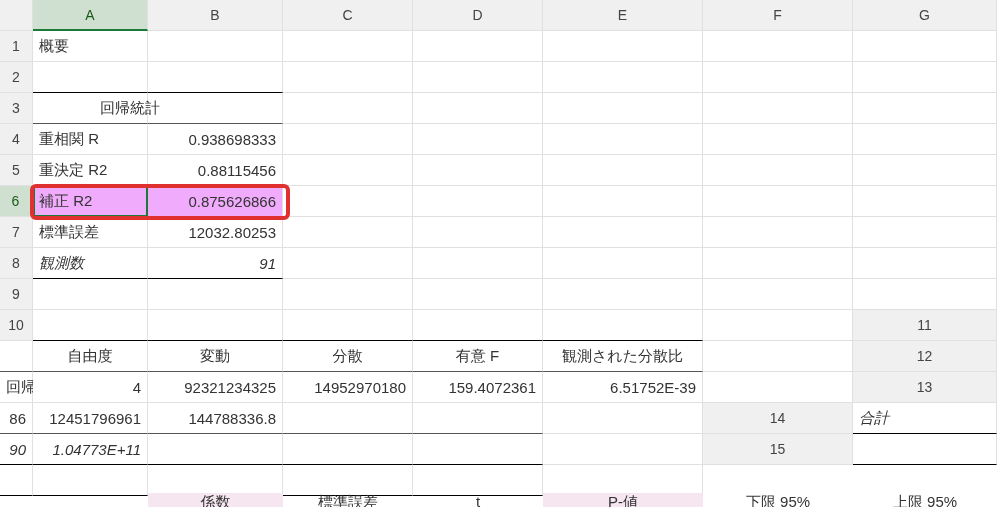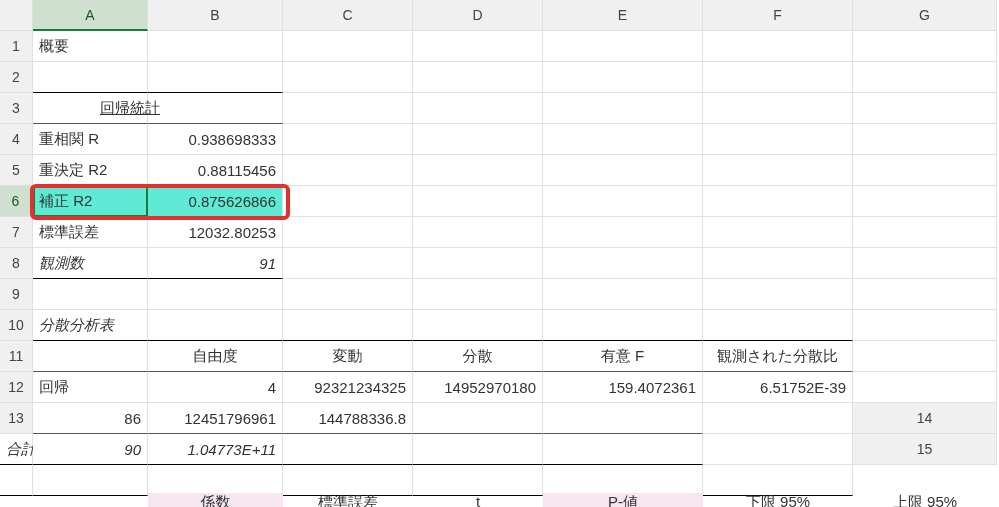--- a/index.html
+++ b/index.html
@@ -50,21 +50,21 @@
   border-bottom: 1px solid #d0d0d0;
 }
 .rowhdr.active {
   background: #d0e0d0;
   color: #1a5a1a;
   border-right: 2px solid #1a7a3a;
 }
 .cell { background: #fff; }
 .cell.right { justify-content: flex-end; }
 .cell.center { justify-content: center; }
-.cell.hi { background: #5eead4; }
+.cell.hi { background: #f0abfc; }
 .cell.active { outline: 2px solid #1a7a3a; outline-offset: -2px; z-index: 2; }
 .bb { border-bottom: 1px solid #000 !important; font-style: italic; }
 .bb-thin { border-bottom: 1px solid #555 !important; }
 
 .highlight-box {
   position: absolute;
   border: 4px solid #e03030;
   border-radius: 6px;
   pointer-events: none;
   z-index: 10;
@@ -115,21 +115,21 @@
   <div class="rowhdr">2</div>
   <div class="cell bb"></div>
   <div class="cell bb"></div>
   <div class="cell"></div>
   <div class="cell"></div>
   <div class="cell"></div>
   <div class="cell"></div>
   <div class="cell"></div>
 
   <div class="rowhdr">3</div>
-  <div class="cell center bb-thin" style="overflow:visible; z-index:3;text-decoration:underline;">
+  <div class="cell center bb-thin" style="overflow:visible; z-index:3;">
       <span style="position:relative; left:40px;">回帰統計</span>
     </div>
   <div class="cell bb-thin"></div>
   <div class="cell"></div>
   <div class="cell"></div>
   <div class="cell"></div>
   <div class="cell"></div>
   <div class="cell"></div>
 
   <div class="rowhdr">4</div>
@@ -180,21 +180,20 @@
   <div class="rowhdr">9</div>
   <div class="cell"></div>
   <div class="cell"></div>
   <div class="cell"></div>
   <div class="cell"></div>
   <div class="cell"></div>
   <div class="cell"></div>
   <div class="cell"></div>
 
   <div class="rowhdr">10</div>
-  <div class="cell bb">分散分析表</div>
   <div class="cell bb"></div>
   <div class="cell bb"></div>
   <div class="cell bb"></div>
   <div class="cell bb"></div>
   <div class="cell bb"></div>
   <div class="cell"></div>
 
   <div class="rowhdr">11</div>
   <div class="cell center bb-thin"></div>
   <div class="cell center bb-thin">自由度</div>

